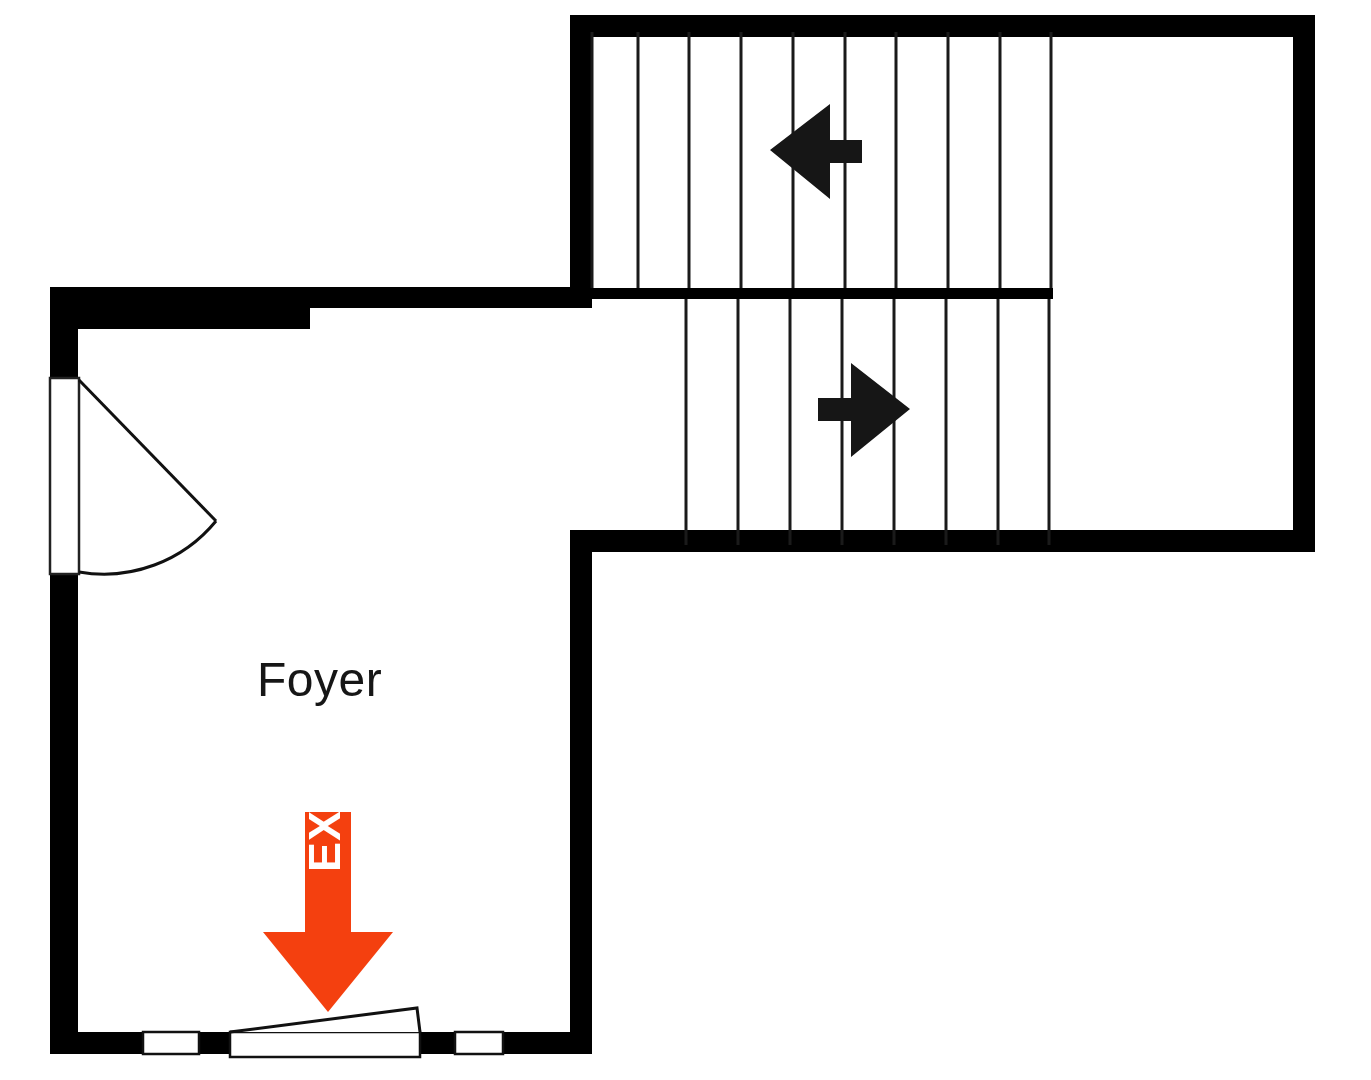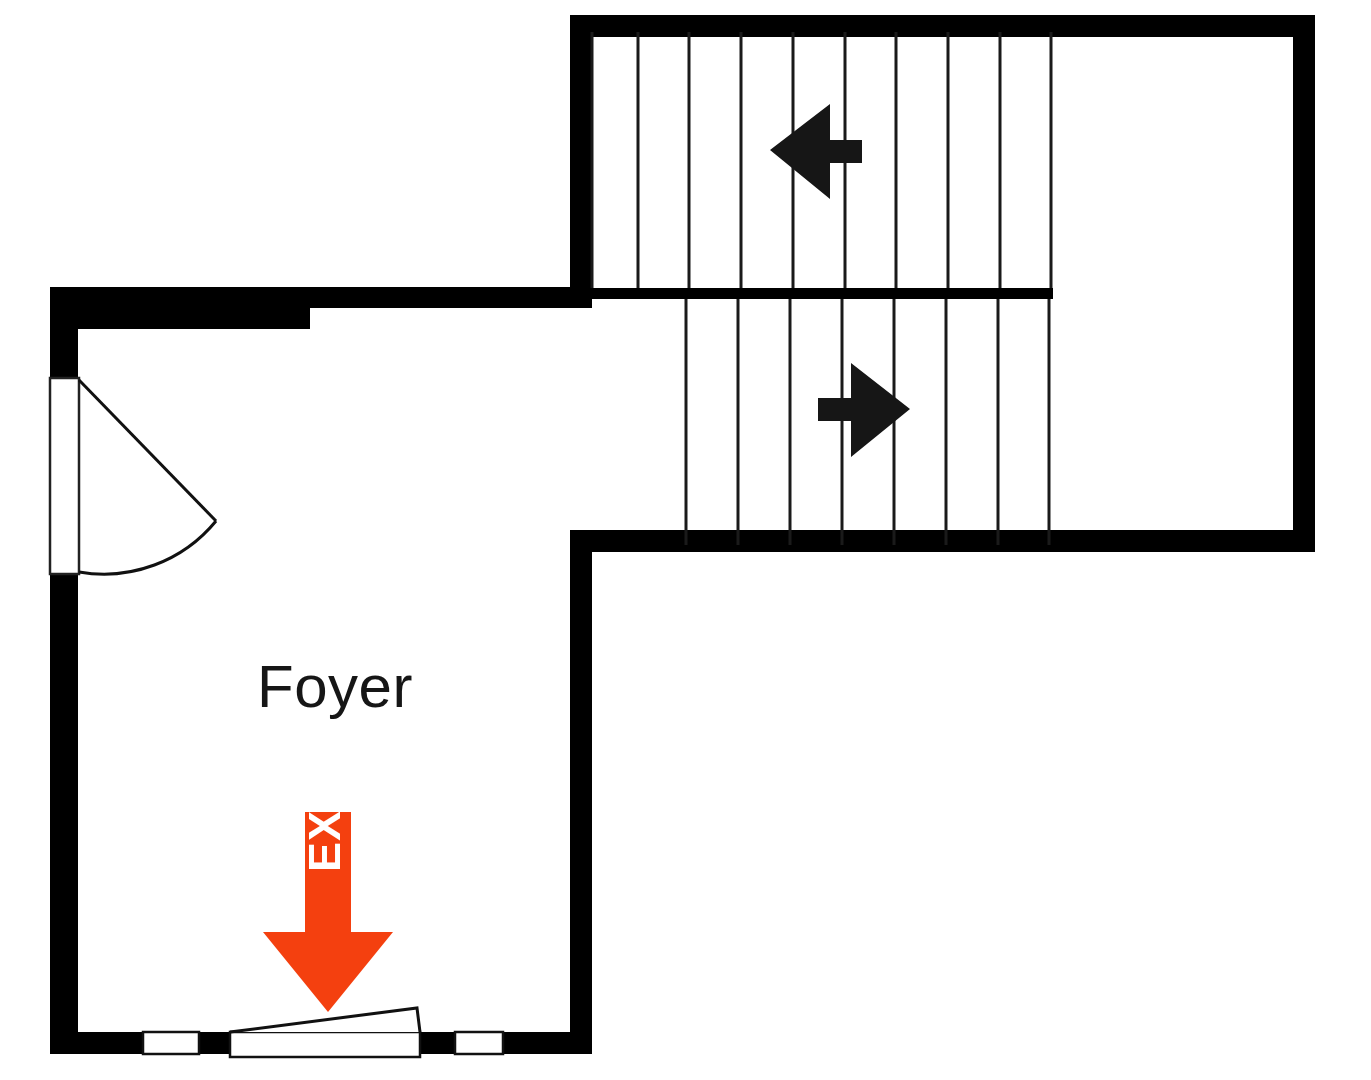--- a/index.html
+++ b/index.html
@@ -22,21 +22,21 @@
     position: absolute;
     left: 0;
     top: 0;
     width: 1371px;
     height: 1080px;
     display: block;
   }
   .room-label {
     position: absolute;
     font-family: "Liberation Sans", sans-serif;
-    font-size: 60px;
+    font-size: 48px;
     font-weight: 400;
     color: #161616;
     letter-spacing: 0.5px;
     white-space: nowrap;
     user-select: none;
   }
   #foyer-label {
     left: 257px;
     top: 652px;
   }

